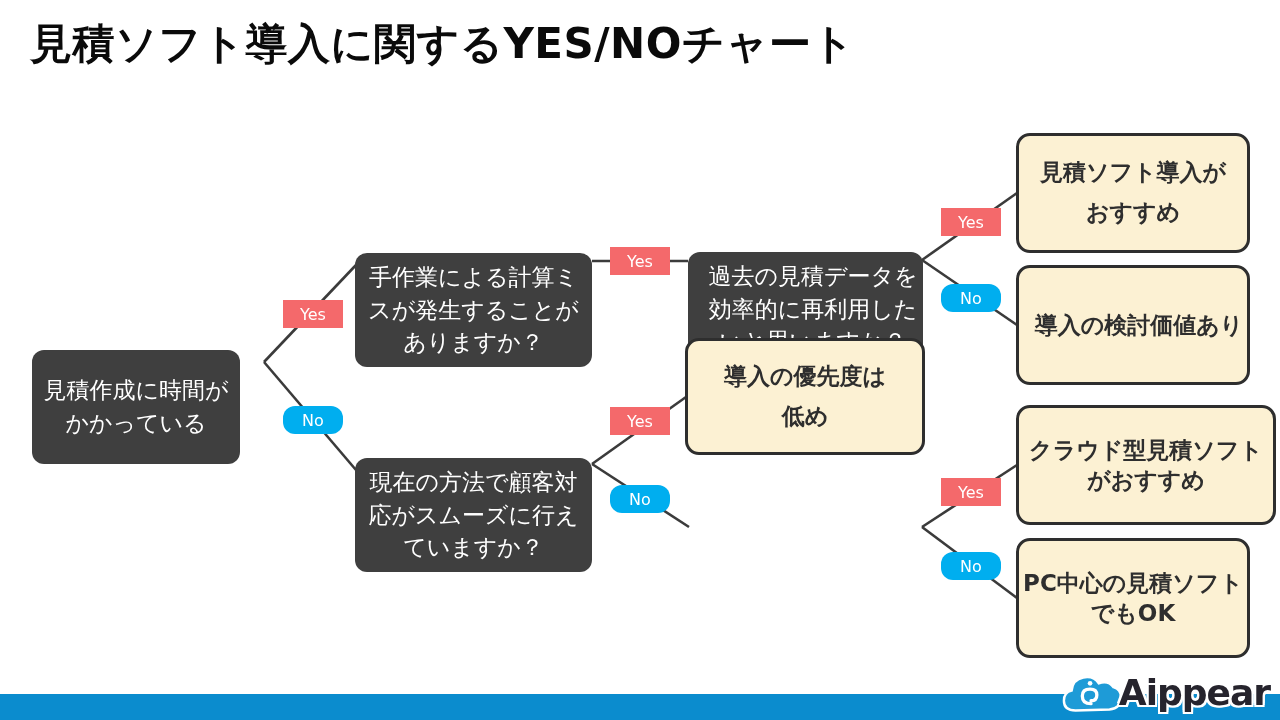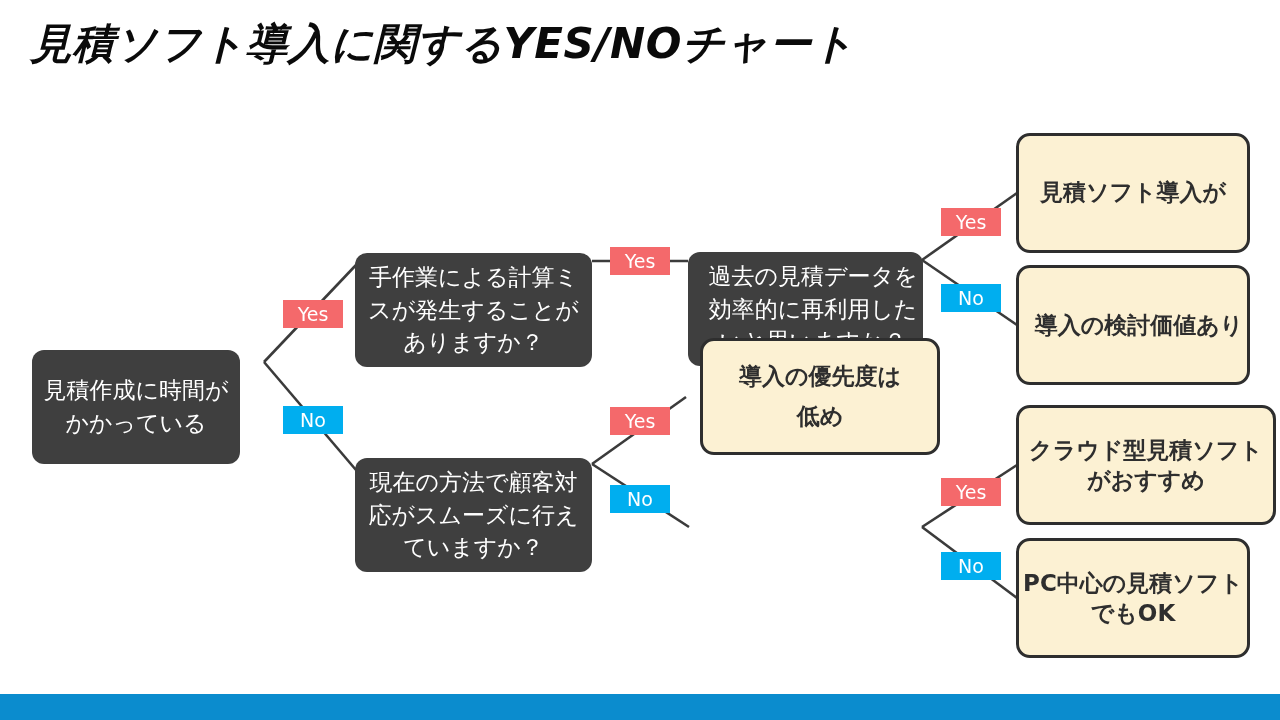--- a/index.html
+++ b/index.html
@@ -20,21 +20,20 @@
   .slide-title {
     position: absolute;
     left: 30px;
     top: 16px;
     font-size: 42px;
     font-weight: 800;
     color: #0a0a0a;
     letter-spacing: 0.5px;
     white-space: nowrap;
     z-index: 2;
-    font-style: italic;
   }
   svg.connectors {
     position: absolute;
     left: 0; top: 0;
     width: 1280px;
     height: 720px;
     z-index: 1;
     pointer-events: none;
   }
   svg.connectors line {
@@ -70,25 +69,25 @@
   }
   .outcome.spread { line-height: 1.72; }
   .badge {
     position: absolute;
     width: 60px;
     height: 28px;
     display: flex;
     align-items: center;
     justify-content: center;
     color: #ffffff;
-    font-size: 19px;
+    font-size: 16px;
     z-index: 3;
   }
   .badge.yes { background: var(--yes-badge, #f4696b); }
-  .badge.no  { background: var(--no-badge, #00aeef); }
+  .badge.no  { background: var(--no-badge, #00aeef); border-radius: 12px; }
   .footer-bar {
     position: absolute;
     left: 0;
     bottom: 0;
     width: 1280px;
     height: 26px;
     background: var(--footer-bar, #0b8cce);
     z-index: 1;
   }
   .logo {
@@ -149,27 +148,28 @@
 
   <div class="node question" style="left:355px; top:413px; width:237px; height:114px;">
     <span class="line">現在の方法で顧客対</span>
     <span class="line">応がスムーズに行え</span>
     <span class="line">ていますか？</span>
   </div>
 
 
   <div class="node outcome spread" style="left:1016px; top:133px; width:234px; height:120px;">
     <span class="line">見積ソフト導入が</span>
+    <span class="line">おすすめ</span>
   </div>
 
   <div class="node outcome" style="left:1016px; top:265px; width:234px; height:120px;padding-left:12px;">
     <span class="line">導入の検討価値あり</span>
   </div>
 
-  <div class="node outcome spread" style="left:685px; top:338px; width:240px; height:117px;margin-left:15px;">
+  <div class="node outcome spread" style="left:685px; top:338px; width:240px; height:117px;">
     <span class="line">導入の優先度は</span>
     <span class="line">低め</span>
   </div>
 
   <div class="node outcome" style="left:1016px; top:405px; width:260px; height:120px;">
     <span class="line">クラウド型見積ソフト</span>
     <span class="line">がおすすめ</span>
   </div>
 
   <div class="node outcome" style="left:1016px; top:538px; width:234px; height:120px;">
@@ -182,14 +182,30 @@
   <div class="badge yes" style="left:610px; top:247px;">Yes</div>
   <div class="badge yes" style="left:941px; top:208px;">Yes</div>
   <div class="badge no" style="left:941px; top:284px;">No</div>
   <div class="badge yes" style="left:610px; top:407px;">Yes</div>
   <div class="badge no" style="left:610px; top:485px;">No</div>
   <div class="badge yes" style="left:941px; top:478px;">Yes</div>
   <div class="badge no" style="left:941px; top:552px;">No</div>
 
   <div class="footer-bar"></div>
 
+  <div class="logo">
+    <svg class="cloud-icon" width="62" height="44" viewBox="0 0 64 44">
+      <path d="M 15 40
+               Q 3 40 3 30
+               Q 3 21 11 19.5
+               Q 12 8 23 6
+               Q 34 4 39 12
+               Q 49 8.5 54 16
+               Q 62 18 62 27
+               Q 62 38 50 39
+               Z" fill="#1e9bd7" stroke="#ffffff" stroke-width="2.5"></path>
+      <path d="M 31 33 q -9 0 -9 -8 q 0 -7 8 -7 q 7 0 7 6 q 0 6 -6 6" fill="none" stroke="#ffffff" stroke-width="3.4" stroke-linecap="round"></path>
+      <circle cx="30" cy="12" r="2.4" fill="#ffffff"></circle>
+    </svg>
+    <span class="brand-text">Aippear</span>
+  </div>
 
 </div>
 
 </body></html>

